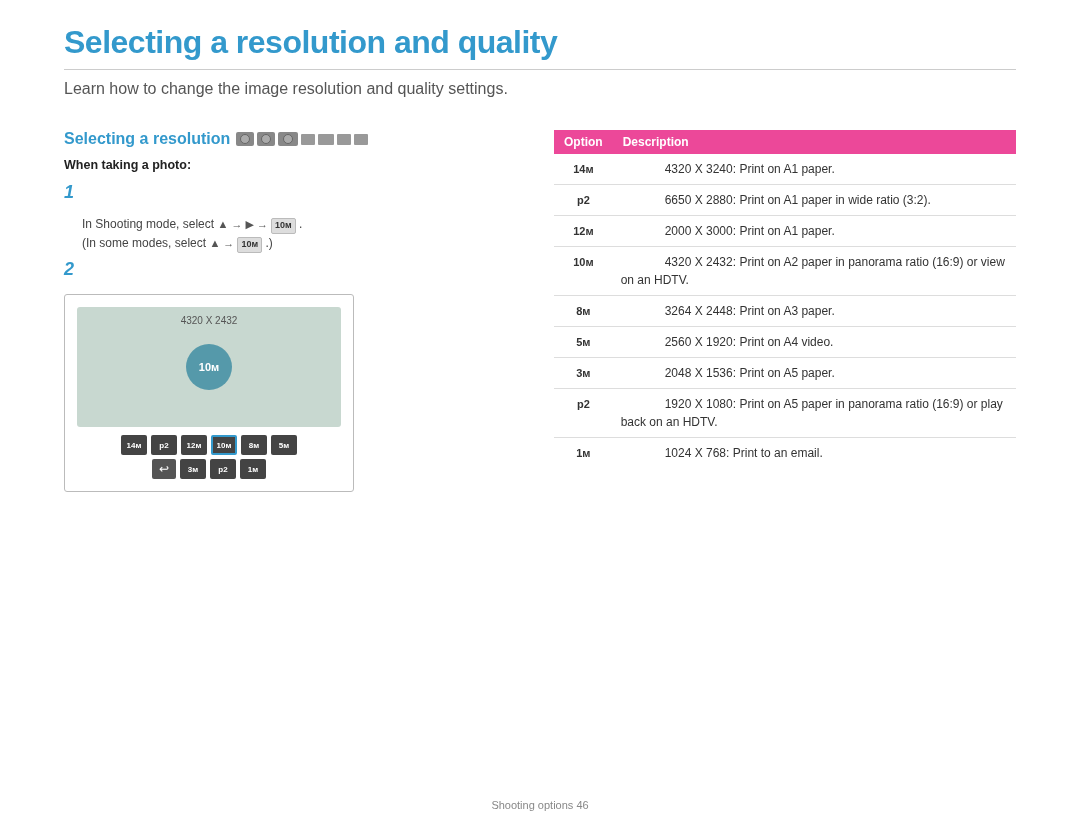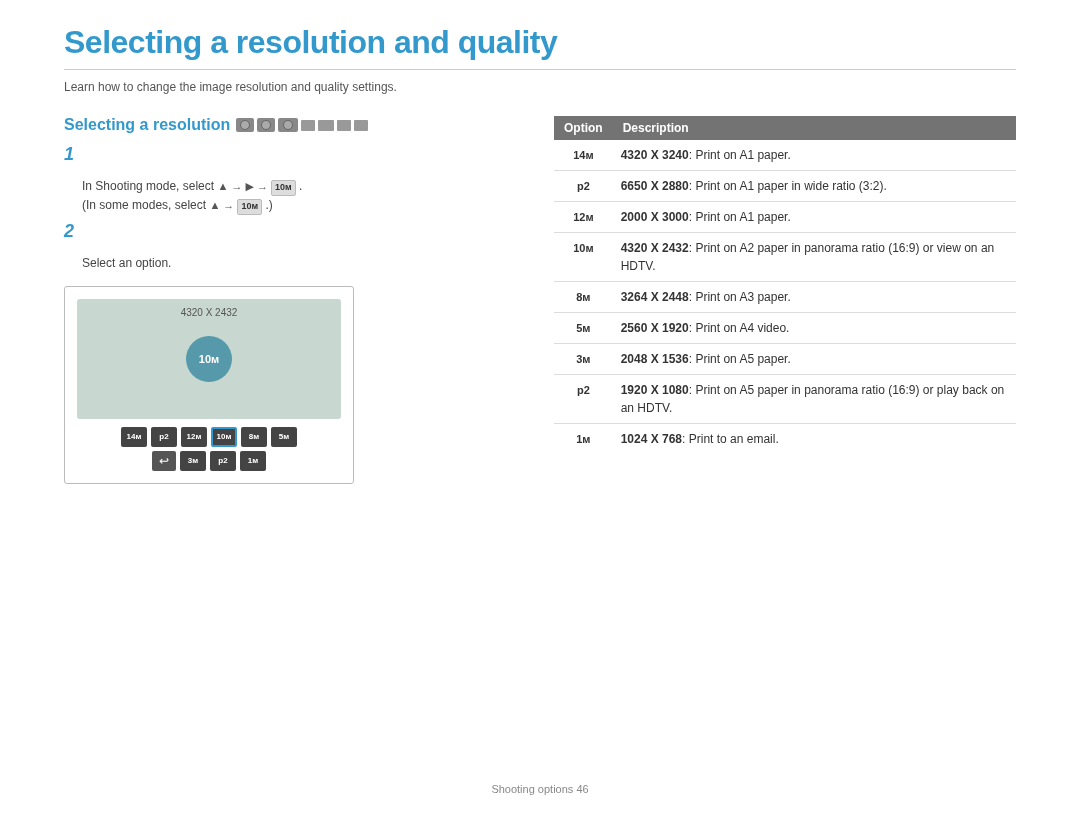--- a/index.html
+++ b/index.html
@@ -27,23 +27,23 @@
       letter-spacing: -0.5px;
     }
 
     .divider-top {
       border: none;
       border-top: 1px solid #ccc;
       margin-bottom: 10px;
     }
 
     .subtitle {
-      font-size: 12px;
+      font-size: 16px;
       color: #555;
-      margin-bottom: 22px;
+      margin-bottom: 32px;
     }
 
     .content-area {
       display: flex;
       gap: 30px;
     }
 
     .left-column {
       flex: 0 0 460px;
     }
@@ -242,21 +242,21 @@
     }
 
     
     .options-table {
       width: 100%;
       border-collapse: collapse;
       font-size: 12px;
     }
 
     .options-table thead tr th {
-      background: #737373;
+      background: #ec4899;
       color: #fff;
       padding: 5px 10px;
       text-align: left;
       font-weight: bold;
       font-size: 12px;
     }
 
     .options-table tbody tr {
       border-bottom: 1px solid #ddd;
     }
@@ -278,26 +278,27 @@
     }
 
     .res-icon {
       font-size: 11px;
       font-weight: bold;
       color: #333;
       display: inline-block;
     }
 
     .option-bold {
-      font-weight: bold;
+      font-weight: normal;
+      margin-left: 44px;
     }
 
     .footer {
       position: absolute;
-      bottom: 20px;
+      bottom: 4px;
       left: 0;
       right: 0;
       text-align: center;
       font-size: 11px;
       color: #888;
     }
   </style>
 </head>
 <body>
 
@@ -318,41 +319,41 @@
           <span class="cam-icon"></span>
           <span class="cam-icon" style="width:20px;height:14px;"></span>
           <span class="small-icon"></span>
           <span class="small-icon" style="width:16px;"></span>
           <span class="small-icon" style="width:14px;"></span>
           <span class="small-icon" style="width:14px;"></span>
         </div>
       </div>
 
 
+      <p class="when-taking-photo">When taking a photo:</p>
 
       <div class="steps">
 
         <div class="step-item">
           <span class="step-number">1</span>
           <div class="step-text">
             <span>In Shooting mode, select </span>
             <span class="arrow-symbol">▲ → ▶ → </span>
             <span class="icon-box">10м</span>
             <span>.</span>
             <br>
             <span>(In some modes, select </span>
             <span class="arrow-symbol">▲ → </span>
             <span class="icon-box">10м</span>
             <span>.)</span>
           </div>
         </div>
 
         <div class="step-item">
           <span class="step-number">2</span>
-          <span class="step-text">Select an option.</span>
         </div>
       </div>
 
       <div class="camera-preview">
         <div class="preview-screen">
           <span class="preview-label">4320 X 2432</span>
           <div class="resolution-button">
             <span>10м</span>
           </div>
         </div>

